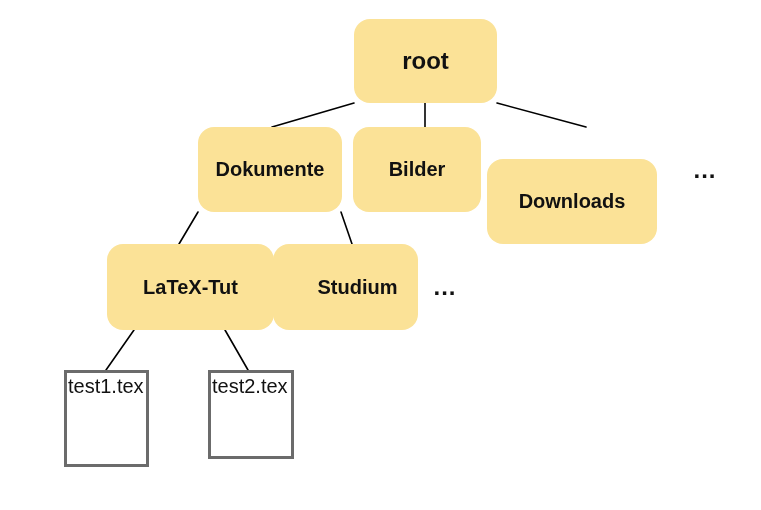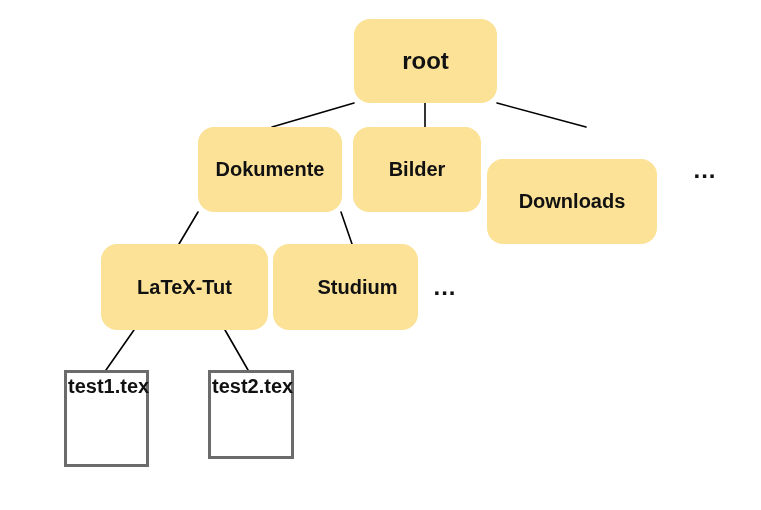--- a/index.html
+++ b/index.html
@@ -46,21 +46,21 @@
   }
   .folder.root {
     font-size: 24px;
   }
   .file {
     background: #ffffff;
     border: 3px solid #6B6B6B;
     align-items: flex-start;
     justify-content: flex-start;
     font-size: 20px;
-    font-weight: bold;
+    font-weight: normal;
     padding: 2px 0 0 1px;
     text-align: center;
   }
   .more {
     position: absolute;
     box-sizing: border-box;
     display: flex;
     align-items: center;
     justify-content: center;
     font-weight: bold;
@@ -94,21 +94,21 @@
   <div class="node folder" style="left:353px; top:127px; width:128px; height:85px;">
     <span>Bilder</span>
   </div>
   <div class="node folder" style="left:487px; top:127px; width:170px; height:85px;margin-top:32px;">
     <span>Downloads</span>
   </div>
   <div class="more" style="left:680px; top:127px; width:50px; height:85px;">
     <span>...</span>
   </div>
 
-  <div class="node folder" style="left:101px; top:244px; width:167px; height:86px;">
+  <div class="node folder" style="left:107px; top:244px; width:167px; height:86px;">
     <span>LaTeX-Tut</span>
   </div>
   <div class="node folder" style="left:273px; top:244px; width:145px; height:86px;padding-left:24px;">
     <span>Studium</span>
   </div>
   <div class="more" style="left:420px; top:244px; width:50px; height:86px;">
     <span>...</span>
   </div>
 
   <div class="node file" style="left:64px; top:370px; width:85px; height:97px;">

